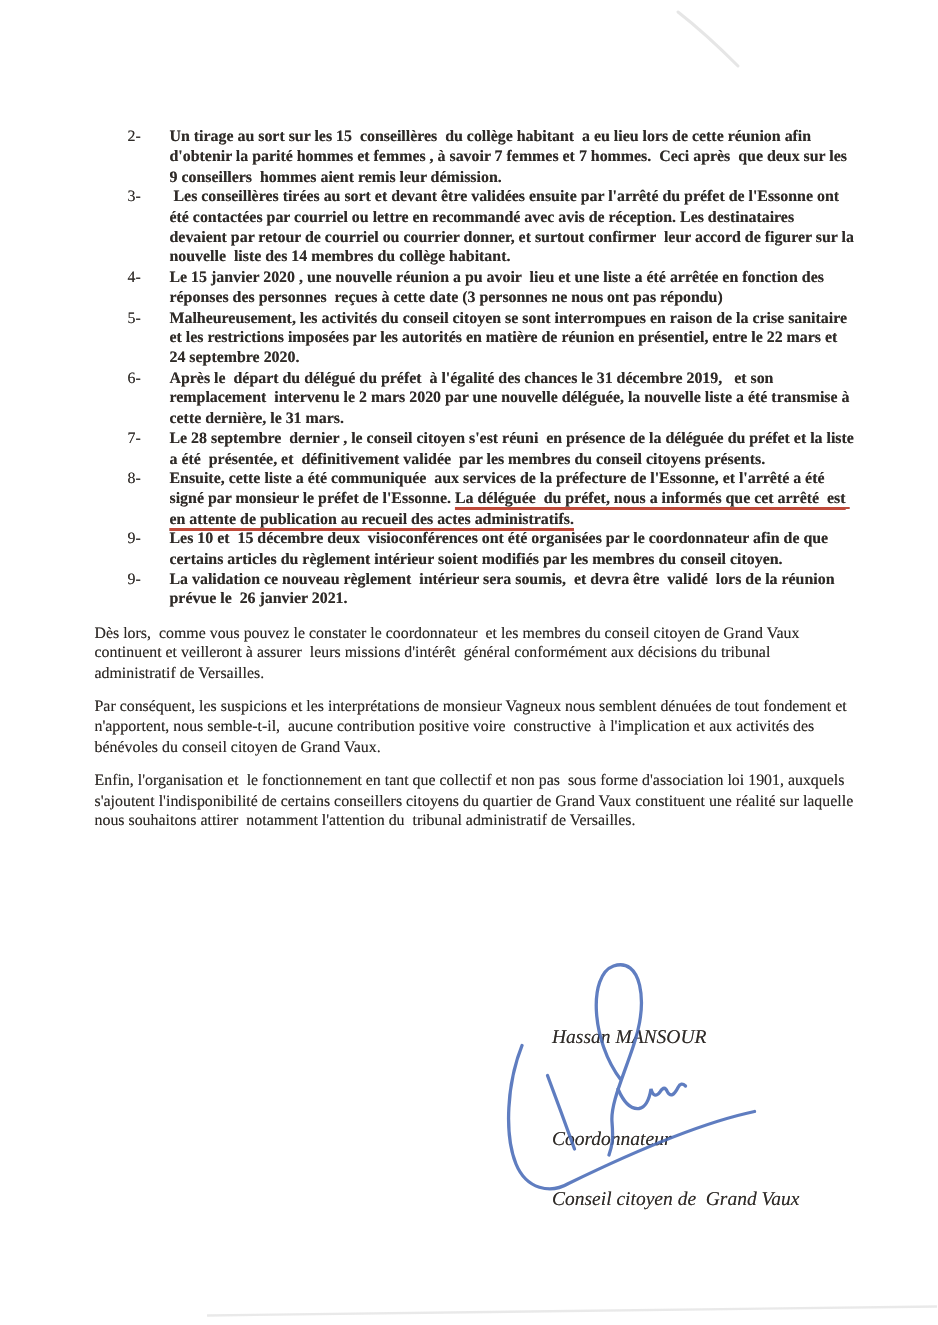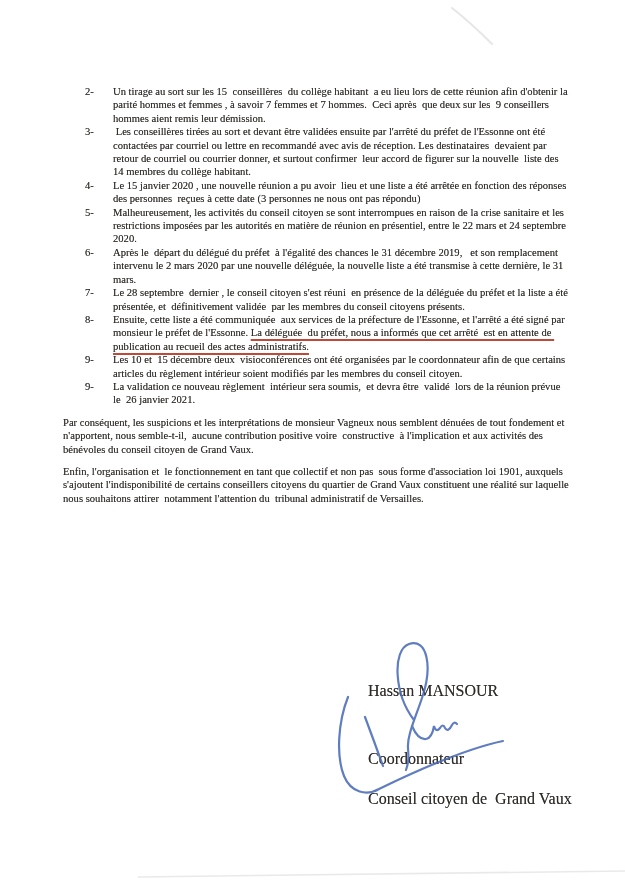--- a/index.html
+++ b/index.html
@@ -11,31 +11,31 @@
     color:#2f2b28;
     overflow:hidden;
     text-shadow:0 0 .4px rgba(40,35,30,.55);
   }
   .content{
     position:absolute;left:63px;top:85px;width:507px;
     font-size:10.6px;line-height:13.4px;
   }
   .li{display:flex;}
   .num{width:50px;padding-left:22px;box-sizing:border-box;flex:none;white-space:pre;}
-  .txt{flex:1;white-space:pre-wrap;}
+  .txt{flex:1;white-space:pre-wrap;font-weight:bold;}
   .par{margin:9px 0 0 0;white-space:pre-wrap;}
   .ul{
     text-decoration:underline;
     text-decoration-color:#bf4a3a;
     text-decoration-thickness:1.5px;
     text-underline-offset:2.5px;
   }
   .sigblock{
     position:absolute;left:368px;top:657px;
-    font-size:16px;line-height:13.4px;white-space:pre-wrap;
+    font-size:13px;line-height:13.4px;white-space:pre-wrap;font-style:italic;
   }
   .sigblock .role{margin-top:28px;}
   .sig-svg{position:absolute;left:330px;top:636px;pointer-events:none;}
   .scanmark-top{position:absolute;left:450px;top:6px;pointer-events:none;}
   .scanmark-bottom{position:absolute;left:138px;top:868px;pointer-events:none;}
 </style>
 </head>
 <body>
 
 <div class="page">
@@ -76,20 +76,21 @@
     </div>
     <div class="li">
       <span class="num">9-</span>
       <span class="txt"><span>Les 10 et  15 décembre deux  visioconférences ont été organisées par le coordonnateur afin de que certains articles du règlement intérieur soient modifiés par les membres du conseil citoyen.</span><span class="ul"></span></span>
     </div>
     <div class="li">
       <span class="num">9-</span>
       <span class="txt"><span>La validation ce nouveau règlement  intérieur sera soumis,  et devra être  validé  lors de la réunion prévue le  26 janvier 2021.</span><span class="ul"></span></span>
     </div>
 
+    <p class="par">Dès lors,  comme vous pouvez le constater le coordonnateur  et les membres du conseil citoyen de Grand Vaux  continuent et veilleront à assurer  leurs missions d'intérêt  général conformément aux décisions du tribunal administratif de Versailles.</p>
     <p class="par">Par conséquent, les suspicions et les interprétations de monsieur Vagneux nous semblent dénuées de tout fondement et n'apportent, nous semble-t-il,  aucune contribution positive voire  constructive  à l'implication et aux activités des bénévoles du conseil citoyen de Grand Vaux.</p>
     <p class="par">Enfin, l'organisation et  le fonctionnement en tant que collectif et non pas  sous forme d'association loi 1901, auxquels s'ajoutent l'indisponibilité de certains conseillers citoyens du quartier de Grand Vaux constituent une réalité sur laquelle  nous souhaitons attirer  notamment l'attention du  tribunal administratif de Versailles.</p>
   </div>
 
   <div class="sigblock">
     <div>Hassan MANSOUR</div>
     <div class="role">Coordonnateur</div>
     <div>Conseil citoyen de  Grand Vaux</div>
   </div>
 

